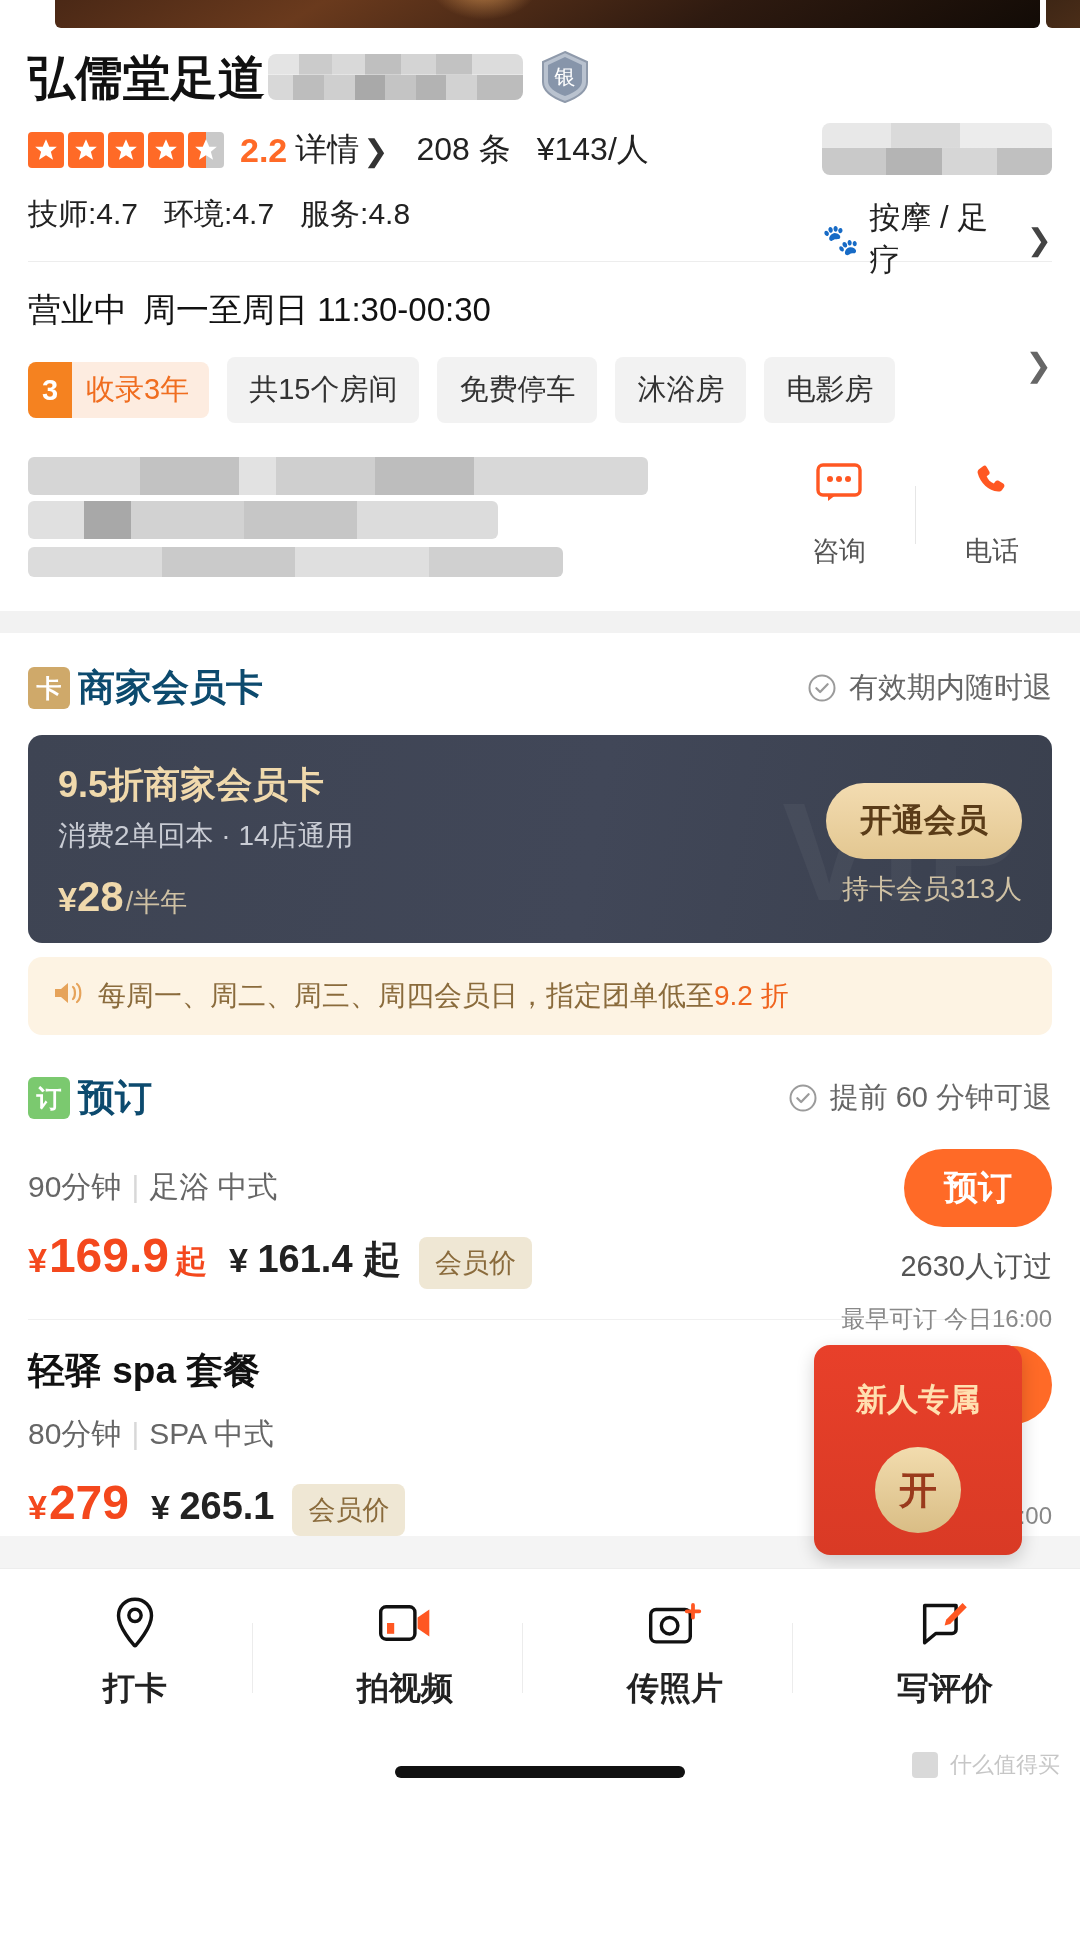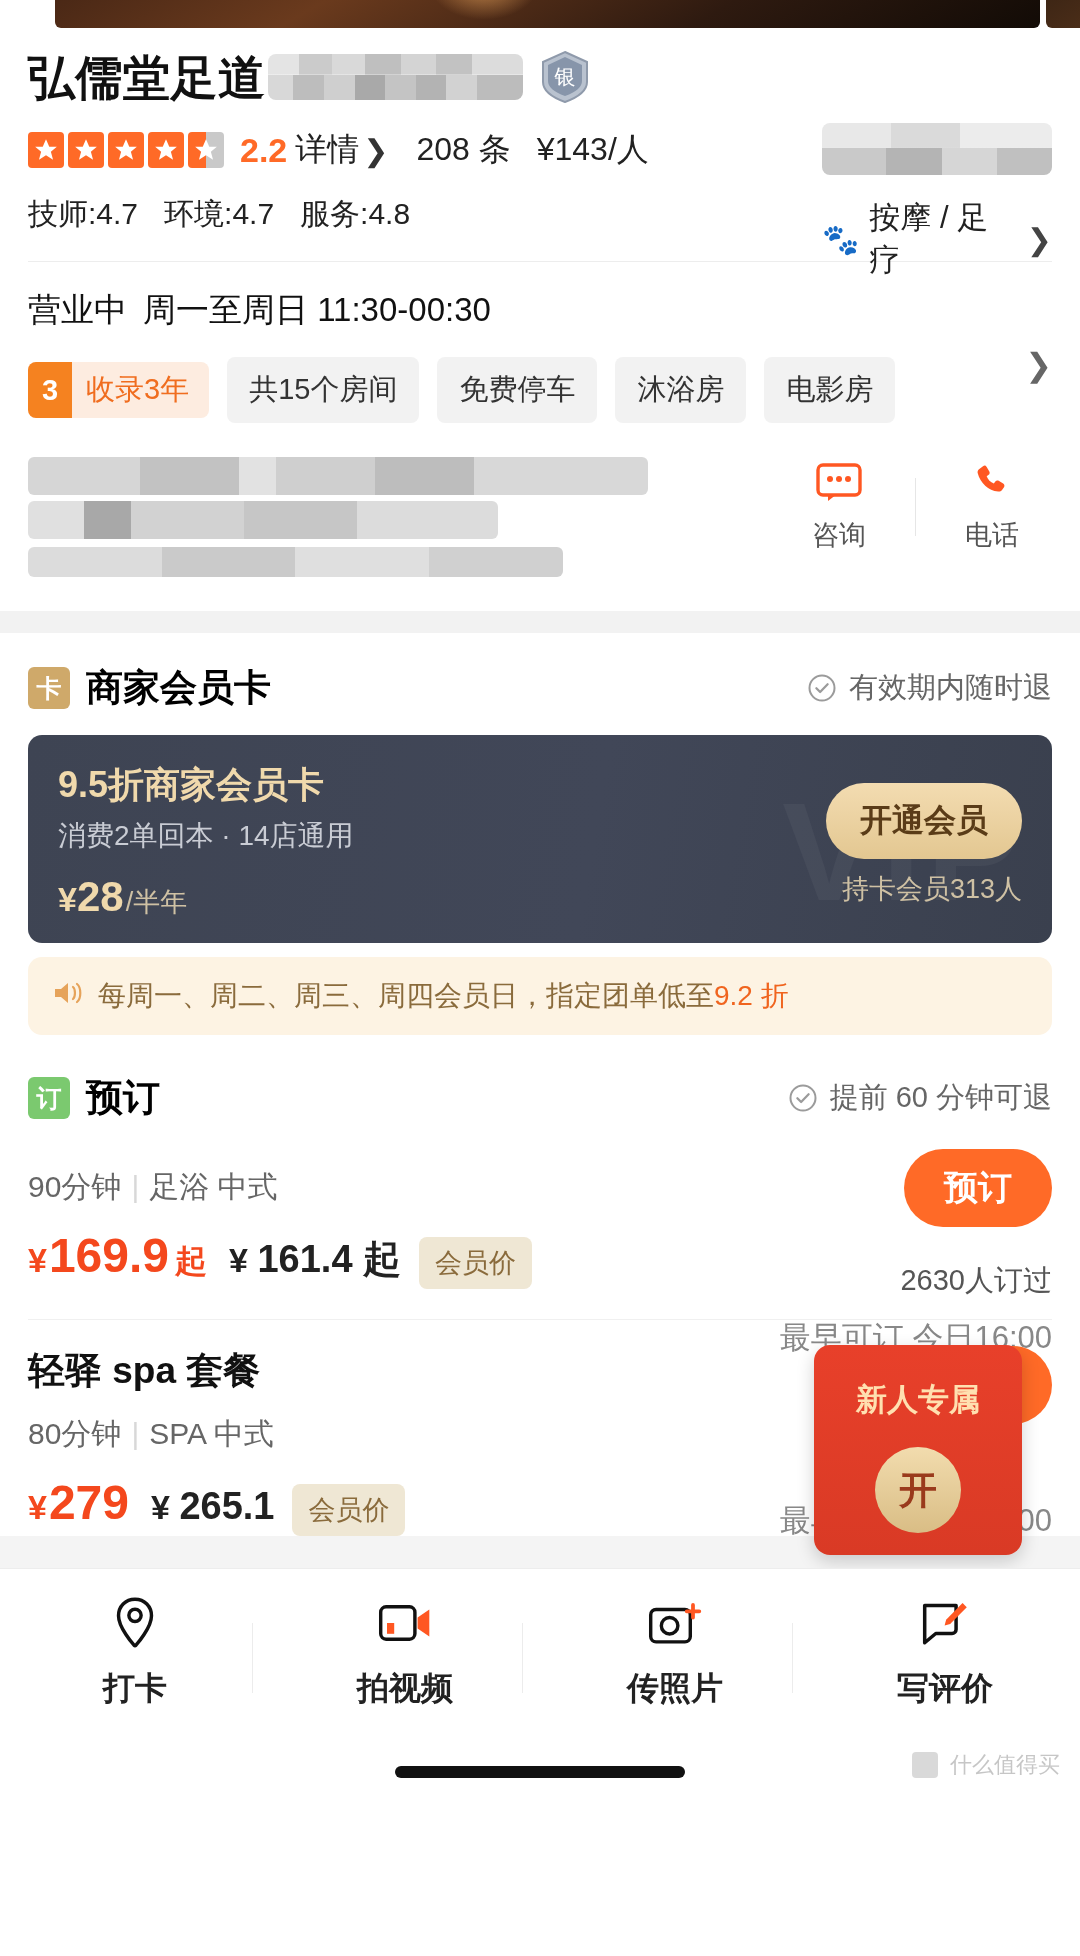--- a/index.html
+++ b/index.html
@@ -124,33 +124,33 @@
   .m2 { position:absolute; left:0; top:44px; width:470px; height:38px; border-radius:6px;
     background-image: linear-gradient(90deg,#e0e0e0 0 12%, #a8a8a8 12% 22%, #d2d2d2 22% 46%, #c6c6c6 46% 70%, #dcdcdc 70% 100%);
     filter: blur(0.5px); }
   .m3 { position:absolute; left:0; top:90px; width:535px; height:30px; border-radius:6px;
     background-image: linear-gradient(90deg,#dcdcdc 0 25%, #cacaca 25% 50%, #dfdfdf 50% 75%, #d0d0d0 75% 100%);
     filter: blur(0.5px); }
 
   .actions { display:flex; align-items:center; margin-top: 4px; }
   .action { width: 120px; text-align:center; }
   .action .ic { height: 42px; display:flex; align-items:center; justify-content:center; }
-  .action .lb { font-size: 27px; color:#555; margin-top: 14px; }
+  .action .lb { font-size: 27px; color:#555; margin-top: 30px; }
   .vsep { width:1px; height: 58px; background:#e6e6e6; margin: 0 16px; }
 
   .gap { height: 22px; background:#f2f2f2; margin-top: 34px; }
 
   
   .sec { background:#fff; padding: 30px 28px 0; }
   .sec-head { display:flex; align-items:center; }
   .sec-badge {
     width: 42px; height: 42px; border-radius:6px; display:flex; align-items:center;
     justify-content:center; color:#fff; font-size:25px; font-weight:700;
   }
-  .sec-title { font-size: 37px; font-weight:700; color:#000000; margin-left: 16px; }
+  .sec-title { font-size: 37px; font-weight:700; color:#0c4a6e; margin-left: 8px; }
   .sec-right { margin-left:auto; display:flex; align-items:center; color:#666; font-size: 29px; }
   .tick { width:30px; height:30px; margin-right:12px; }
 
   .vipcard {
     margin-top: 22px; height: 208px; border-radius: 14px; position:relative; overflow:hidden;
     background: linear-gradient(100deg,#3e4453 0%, #414758 55%, #3a404e 100%);
   }
   .vipcard .wm {
     position:absolute; right: 26px; top: 36px; font-size: 140px; font-weight:800;
     color: rgba(255,255,255,0.045); letter-spacing: 6px;
@@ -188,22 +188,22 @@
   .pp-q { color:#f4481d; font-size: 32px; font-weight:700; margin-left: 6px; }
   .pp2 { color:#222; font-size: 34px; font-weight:700; margin-left: 22px; }
   .pp2 .n2 { font-size: 38px; }
   .memtag { background:#efe7d4; color:#8a6b3c; font-size:27px; border-radius:8px; padding: 8px 16px; margin-left: 18px; }
 
   .pkg-right { position:absolute; right: 0; top: 26px; text-align:right; }
   .book-btn {
     display:inline-block; background:#ff6a27; color:#fff; font-size: 34px; font-weight:700;
     padding: 16px 40px; border-radius: 40px;
   }
-  .ordered { font-size: 29px; color:#555; margin-top: 34px; }
-  .earliest { font-size: 31px; color:#888; margin-top: 16px; }
+  .ordered { font-size: 29px; color:#555; margin-top: 20px; }
+  .earliest { font-size: 24px; color:#888; margin-top: 16px; }
 
   .hr-light { height:1px; background:#f0f0f0; margin: 30px 0 0; }
 
   
   .promo {
     position:absolute; right: 58px; top: 1345px; width: 208px; height: 210px;
     background: linear-gradient(180deg,#e8402a 0%, #d93a25 100%);
     border-radius: 16px; box-shadow: 0 6px 18px rgba(0,0,0,.18);
     display:flex; flex-direction:column; align-items:center; padding-top: 34px;
   }

